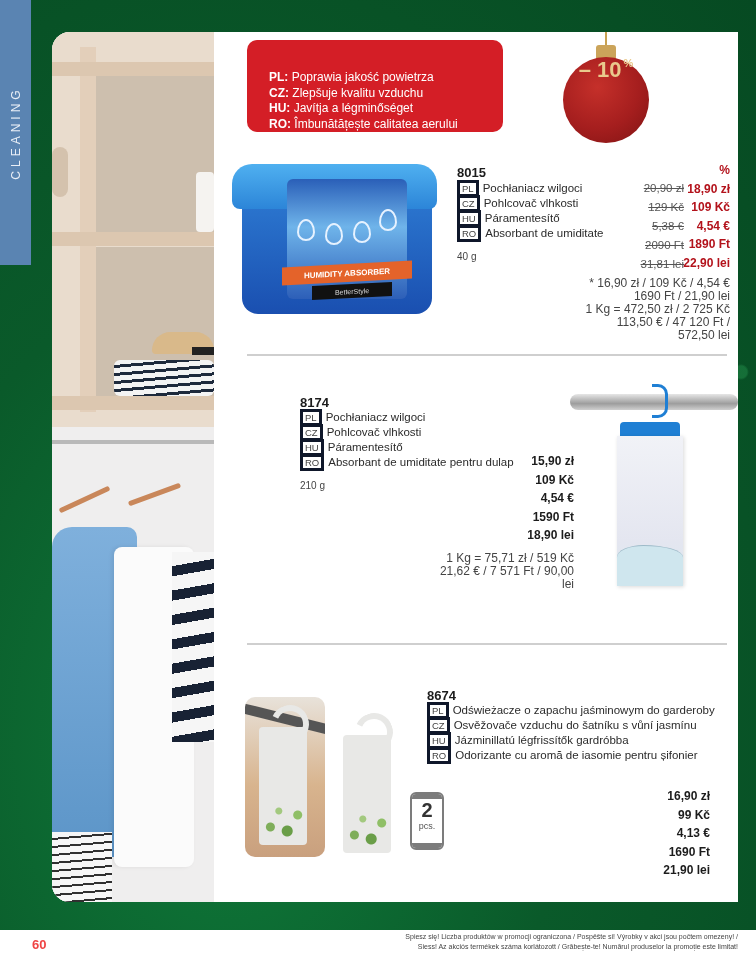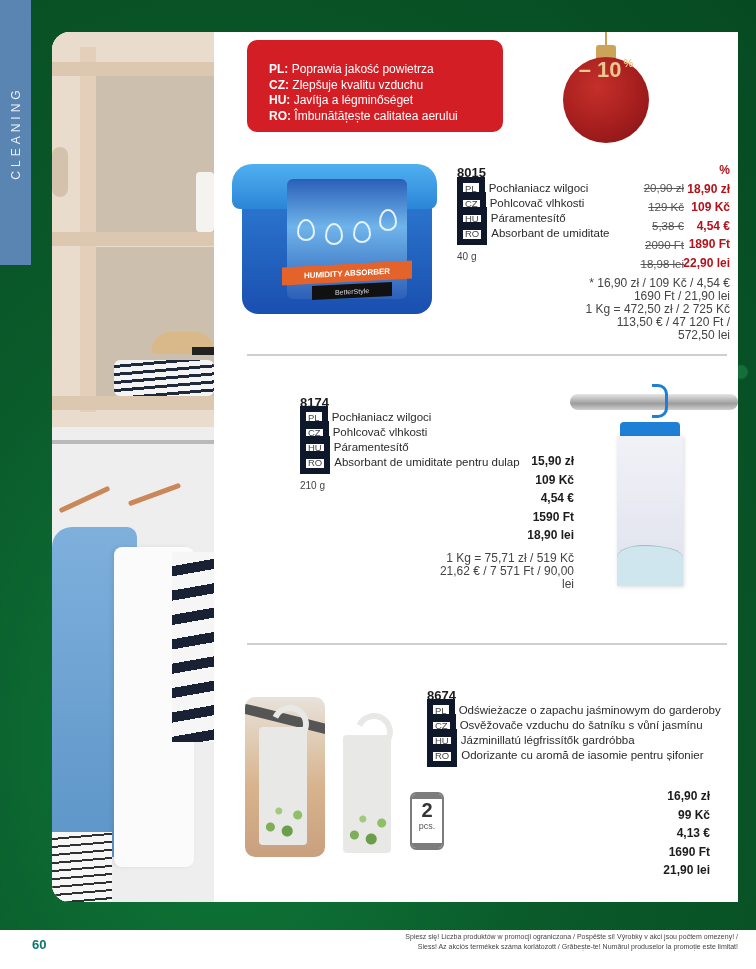--- a/index.html
+++ b/index.html
@@ -54,40 +54,40 @@
   .shirt-denim { position: absolute; left: 0; top: 495px; width: 85px; height: 330px; background: linear-gradient(180deg,#7fb0dc,#5c95c8); border-radius: 20px 10px 6px 6px; }
   .shirt-white { position: absolute; left: 62px; top: 515px; width: 80px; height: 320px; background: #fbfbfb; border-radius: 8px; box-shadow: -2px 0 4px rgba(0,0,0,0.08); }
   .shirt-stripes { position: absolute; left: 120px; top: 520px; width: 42px; height: 190px;
     background: repeating-linear-gradient(170deg, #f6f6f6 0 14px, #182234 14px 24px); }
   .shirt-stripes2 { position: absolute; left: 0; top: 800px; width: 60px; height: 70px;
     background: repeating-linear-gradient(175deg, #f6f6f6 0 6px, #303030 6px 8px); }
 
   
   .info-box {
     position: absolute; left: 195px; top: 8px; width: 256px; height: 92px;
-    background: #d41e26; border-radius: 10px; padding: 22px 0 0 22px;
+    background: #d41e26; border-radius: 10px; padding: 30px 0 0 22px;
     color: #ffffff; font-size: 12px; line-height: 15.5px;
   }
   .info-box b { font-weight: bold; }
   
   .ornament { position: absolute; left: 508px; top: 0; width: 92px; height: 118px; }
   .ornament .string { position: absolute; left: 45px; top: 0; width: 2px; height: 14px; background: #c8a252; }
   .ornament .cap { position: absolute; left: 36px; top: 13px; width: 20px; height: 14px; background: #cba45a; border-radius: 3px 3px 0 0; }
   .ornament .ball {
     position: absolute; left: 3px; top: 25px; width: 86px; height: 86px; border-radius: 50%;
     background: radial-gradient(circle at 40% 35%, #c5302a 0%, #a51e1e 55%, #7f1313 100%);
     display: flex; align-items: flex-start; justify-content: center;
     color: #e9c98c; font-weight: bold; font-size: 22px; font-family: "Liberation Sans", sans-serif;
   }
   .ornament .ball sup { font-size: 11px; margin-left: 2px; }
 
   
   .code { font-weight: bold; font-size: 13px; color: #1c1c1c; }
   .lang-row { display: flex; align-items: center; font-size: 11.5px; line-height: 15px; height: 15px; color: #2b2b2b; white-space: nowrap; }
-  .lang-tag { display: inline-block; border: 6px solid #0f172a; font-size: 9.5px; line-height: 11px; padding: 0 2px; margin-right: 4px; color: #444; min-width: 19px; text-align: center; }
+  .lang-tag { display: inline-block; border: 3px solid #0f172a; font-size: 9.5px; line-height: 11px; padding: 0 2px; margin-right: 4px; color: #444; min-width: 19px; text-align: center; }
   .weight { font-size: 10px; color: #444; margin-top: 10px; }
   .price-bold { font-weight: bold; font-size: 12px; text-align: right; line-height: 18.6px; color: #1c1c1c; }
   .price-red { color: #b3121b; }
   .unit-note { font-size: 12px; line-height: 13px; text-align: right; color: #444; }
 
   
   .p1-img { position: absolute; left: 180px; top: 132px; width: 210px; height: 150px; }
   .p1-box-back { position: absolute; left: 10px; top: 10px; width: 190px; height: 140px; background: linear-gradient(180deg,#2f7fd6,#1a4fb0); border-radius: 16px; }
   .p1-box-lid { position: absolute; left: 0; top: 0; width: 205px; height: 45px; background: linear-gradient(180deg,#4fb0f0,#2c85d8); border-radius: 20px 20px 8px 8px; }
   .p1-label { position: absolute; left: 55px; top: 15px; width: 120px; height: 120px; background: linear-gradient(180deg,#2a5fb8 0%,#6fb4ea 40%,#2d5fb8 100%); border-radius: 6px; }
@@ -129,21 +129,21 @@
       radial-gradient(circle at 40% 30%, #a3c97f 0 3px, transparent 4px); }
   .pcs-badge { position: absolute; left: 358px; top: 760px; width: 34px; height: 58px; border: 2px solid #7c7c7c; border-radius: 6px; background: #fff; text-align: center; overflow: hidden; }
   .pcs-badge::before { content: ""; display: block; height: 5px; background: #7c7c7c; }
   .pcs-badge::after { content: ""; position: absolute; left: 0; bottom: 0; width: 100%; height: 5px; background: #7c7c7c; }
   .pcs-num { font-size: 20px; font-weight: bold; color: #333; line-height: 22px; }
   .pcs-label { font-size: 9px; color: #555; line-height: 10px; }
   .p3-text { position: absolute; left: 375px; top: 656px; }
   .p3-prices { position: absolute; left: 580px; top: 755px; width: 78px; }
 
   
-  .page-number { position: absolute; left: 32px; top: 937px; font-size: 13px; font-weight: bold; color: #0f766e; }
+  .page-number { position: absolute; left: 32px; top: 937px; font-size: 13px; font-weight: bold; color: #ef4444; }
   .disclaimer { position: absolute; right: 18px; top: 932px; width: 380px; text-align: right; font-size: 7px; line-height: 10px; color: #444; }
 </style>
 </head>
 <body>
 
 <div class="green-bg"></div>
 
 <div class="category-tab">
   <span>CLEANING</span>
 </div>
@@ -221,21 +221,21 @@
           <span class="lang-tag">RO</span>
           <span>Absorbant de umiditate</span>
         </div>
       <div class="weight">40 g</div>
     </div>
     <div class="p1-oldcol">
       <div class="old-price">20,90 zł</div>
       <div class="old-price">129 Kč</div>
       <div class="old-price">5,38 €</div>
       <div class="old-price">2090 Ft</div>
-      <div class="old-price">18,98 lei</div>
+      <div class="old-price">31,81 lei</div>
     </div>
     <div class="p1-newcol">
       <div class="price-bold price-red">%</div>
       <div class="price-bold price-red">18,90 zł</div>
       <div class="price-bold price-red">109 Kč</div>
       <div class="price-bold price-red">4,54 €</div>
       <div class="price-bold price-red">1890 Ft</div>
       <div class="price-bold price-red">22,90 lei</div>
     </div>
     <div class="p1-notes">

